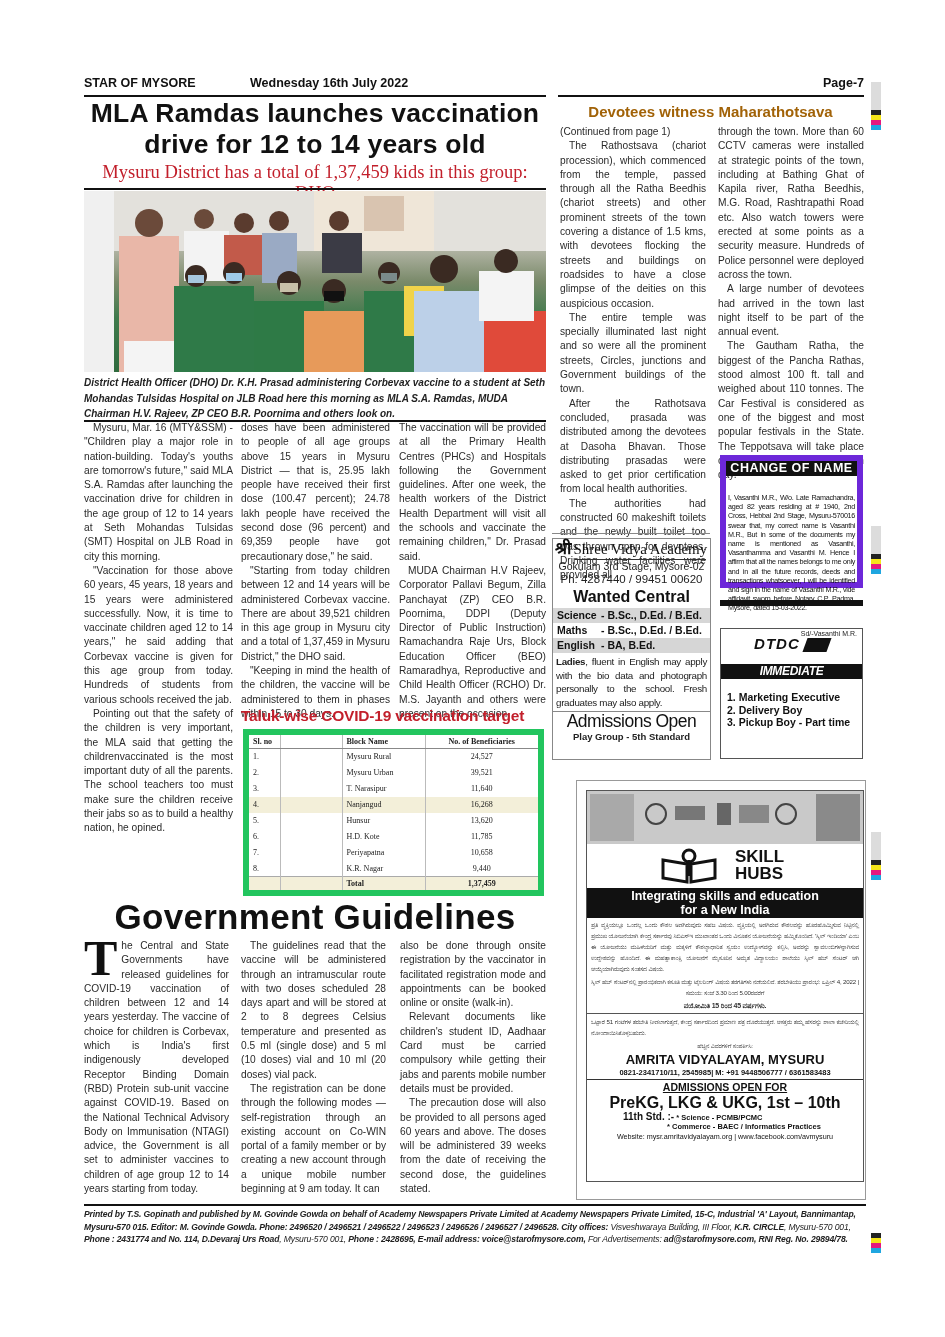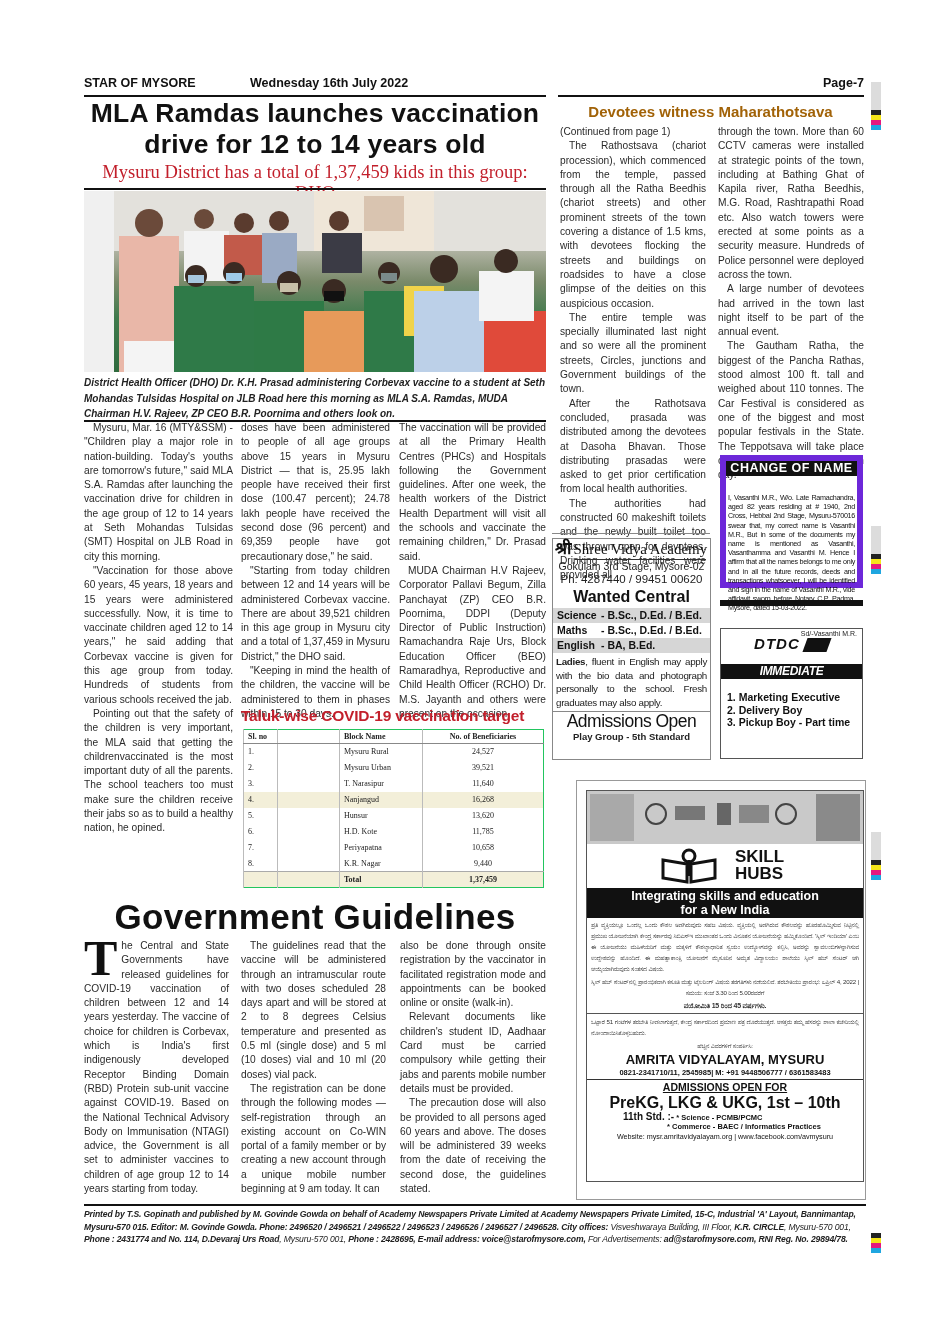--- a/index.html
+++ b/index.html
@@ -14,21 +14,21 @@
 .h1{left:84px;top:98px;width:462px;text-align:center;font-weight:bold;font-size:26.5px;line-height:31px;color:#111;letter-spacing:0.2px}
 .subhead{left:84px;top:162px;width:462px;text-align:center;font-family:"Liberation Serif",serif;font-size:18.5px;color:#c21f2b}
 .photo{left:84px;top:191px;width:462px;height:181px;overflow:hidden;background:linear-gradient(180deg,#d8dad6 0%,#c9c6bd 25%,#7a8a6a 50%,#3f7a4c 70%,#2f6a3e 100%)}
 .caption{left:84px;top:375px;width:462px;font-size:10px;font-style:italic;font-weight:bold;line-height:15.5px;color:#222}
 .col{font-size:10.2px;line-height:14.3px;text-align:justify;color:#2a2a2a}
 .col p{text-indent:9px}
 .col p.noind{text-indent:0}
 .table-title{left:241px;top:707px;width:305px;font-weight:bold;font-size:15.5px;color:#c21f2b;letter-spacing:-0.2px}
 table.tw{position:absolute;left:243px;top:729px;width:301px;border-collapse:collapse;font-family:"Liberation Serif",serif;font-size:8px;color:#222}
 table.tw td,table.tw th{border-left:1px solid #bbb;padding:2px 4px;height:16px;text-align:left}
-table.tw{border:1px solid #22c55e}
+table.tw{border:6px solid #22c55e}
 table.tw th{font-weight:bold;border-bottom:1px solid #888;height:14px}
 table.tw tr.alt td{background:#f3efd9}
 table.tw tr.total td{background:#f3efd9;font-weight:bold;border-top:1px solid #aaa}
 table.tw td.num{text-align:center}
 .gov-title{left:84px;top:897px;width:462px;font-weight:bold;font-size:35px;letter-spacing:0.3px;color:#111;text-align:center;line-height:40px}
 .dropcap{float:left;font-family:"Liberation Serif",serif;font-weight:bold;font-size:50px;line-height:38px;margin:0 4px 0 0;color:#111}
 .dev-title{left:558px;top:103px;width:305px;font-weight:bold;font-size:15px;color:#a16207;text-align:center}
 .cn-box{left:720px;top:455px;width:143px;height:187px;border:6px solid #6d28d9}
 .cn-head{background:#111;color:#fff;font-weight:bold;font-size:12.5px;text-align:center;letter-spacing:0.5px;height:15px;line-height:15px}
 .cn-body{font-size:7.2px;line-height:9.2px;padding:17px 2px;text-align:justify;color:#111;font-family:"Liberation Sans Narrow","Liberation Sans",sans-serif;letter-spacing:-0.3px}

